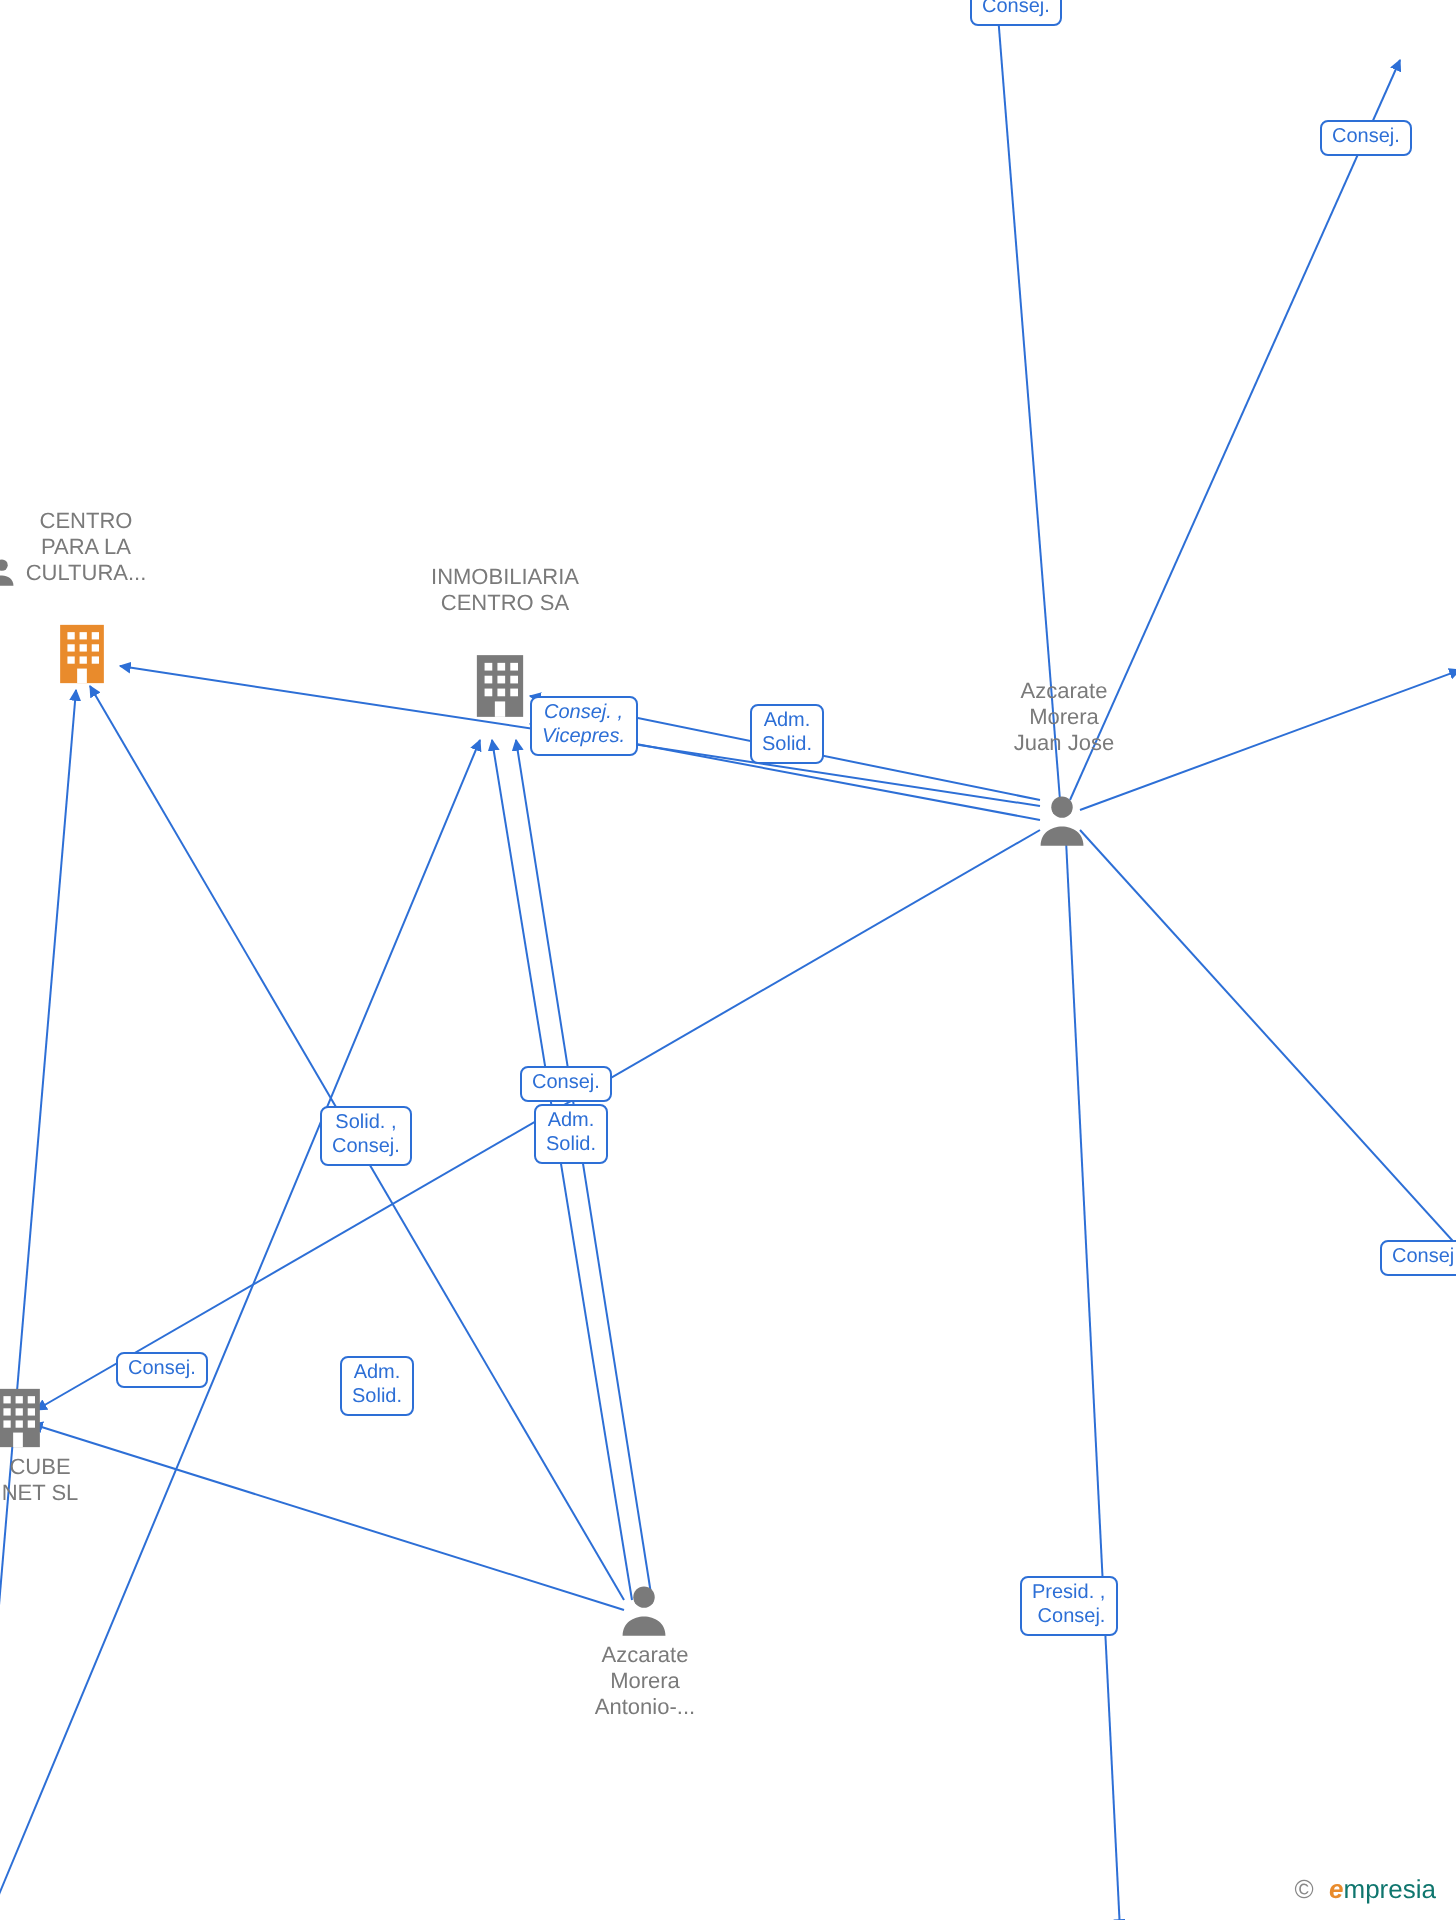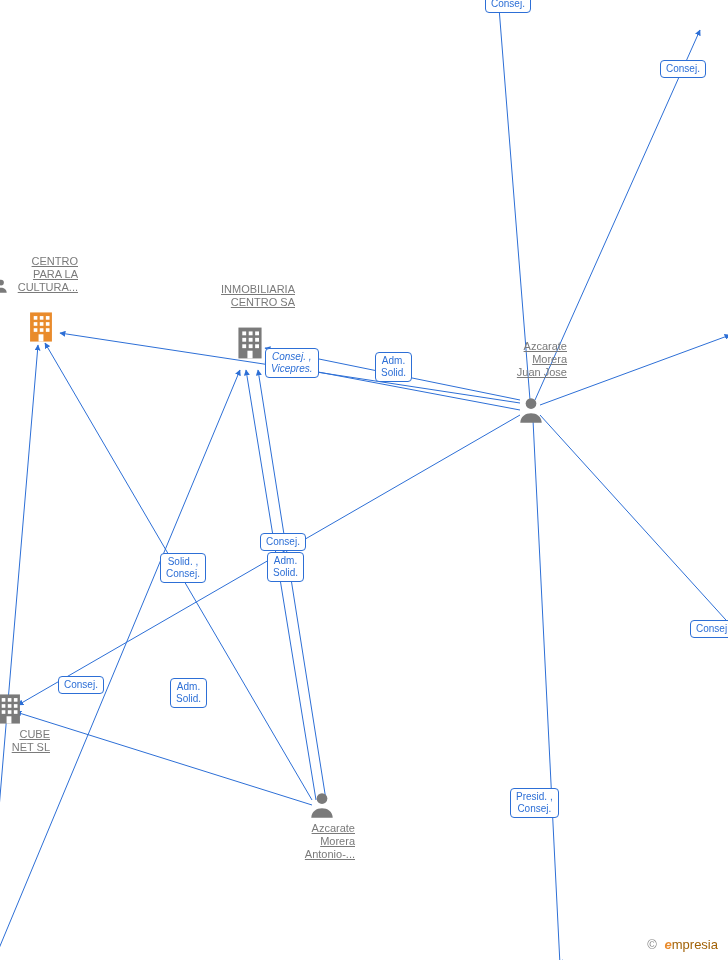--- a/index.html
+++ b/index.html
@@ -21,24 +21,23 @@
     position: absolute;
     left: 0; top: 0;
     width: 728px;
     height: 960px;
     pointer-events: none;
   }
   .node-label {
     position: absolute;
     font-size: 11px;
     color: #7a7a7a;
-    text-align: right;
+    text-align: center;
     line-height: 1.2;
     white-space: pre;
-    text-decoration: underline;
   }
   .edge-label {
     position: absolute;
     font-size: 10px;
     color: #2d6fd6;
     background: #ffffff;
     border: 1px solid #2d6fd6;
     border-radius: 4px;
     padding: 2px 5px;
     text-align: center;
@@ -62,21 +61,21 @@
     font-size: 13px;
     color: #888;
     margin-right: 4px;
   }
   .watermark .e {
     color: #e98b2c;
     font-style: italic;
     font-weight: bold;
   }
   .watermark .rest {
-    color: #a16207;
+    color: #0f766e;
     text-align: center;
   }
 </style>
 </head>
 <body>
 
 <div class="canvas">
 
   <svg class="edges">
     <defs>
@@ -206,21 +205,21 @@
 Solid.</div>
   <div class="edge-label" style="left:260px; top:533px;">Consej.</div>
   <div class="edge-label" style="left:267px; top:552px;">Adm.
 Solid.</div>
   <div class="edge-label" style="left:160px; top:553px;">Solid. ,
 Consej.</div>
   <div class="edge-label" style="left:690px; top:620px;">Consej.</div>
   <div class="edge-label" style="left:58px; top:676px;">Consej.</div>
   <div class="edge-label" style="left:170px; top:678px;">Adm.
 Solid.</div>
-  <div class="edge-label" style="left:510px; top:788px;">Presid. ,
+  <div class="edge-label" style="left:510px; top:788px;text-align:right;">Presid. ,
 Consej.</div>
 
   <div class="watermark">
     <span class="copy">©</span>
     <span class="e">e</span><span class="rest">mpresia</span>
   </div>
 
 </div>
 
 </body></html>

